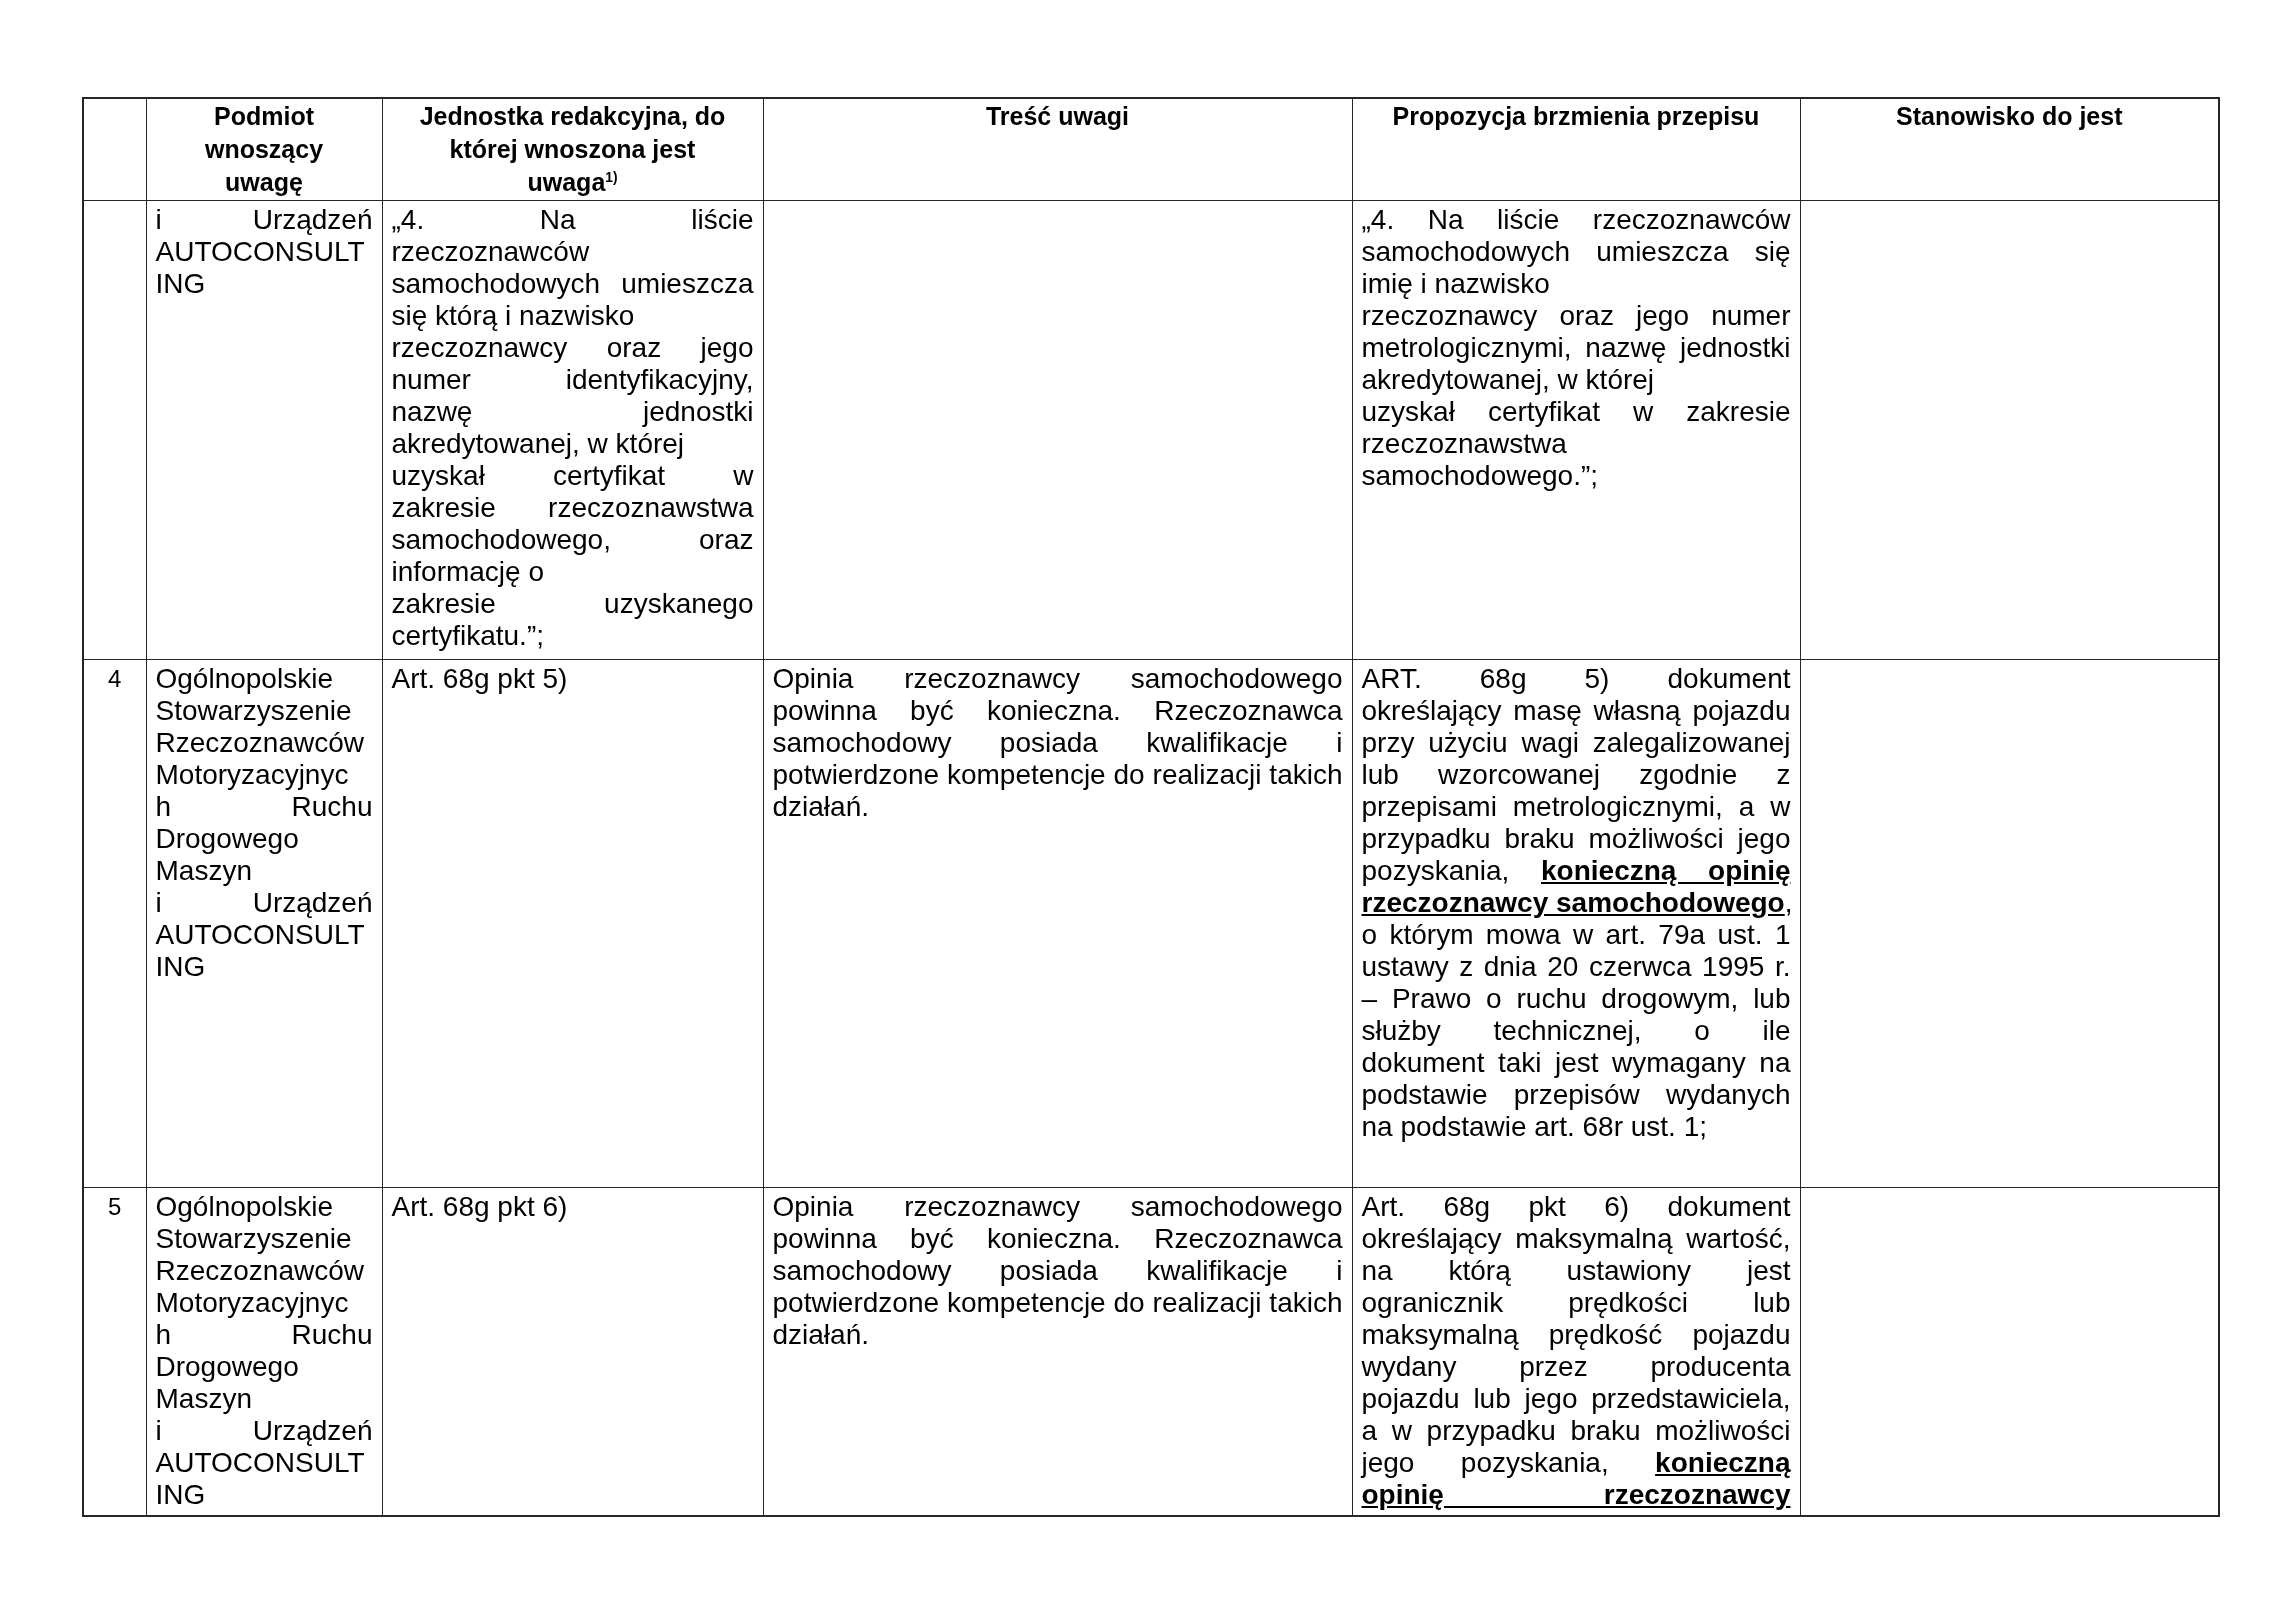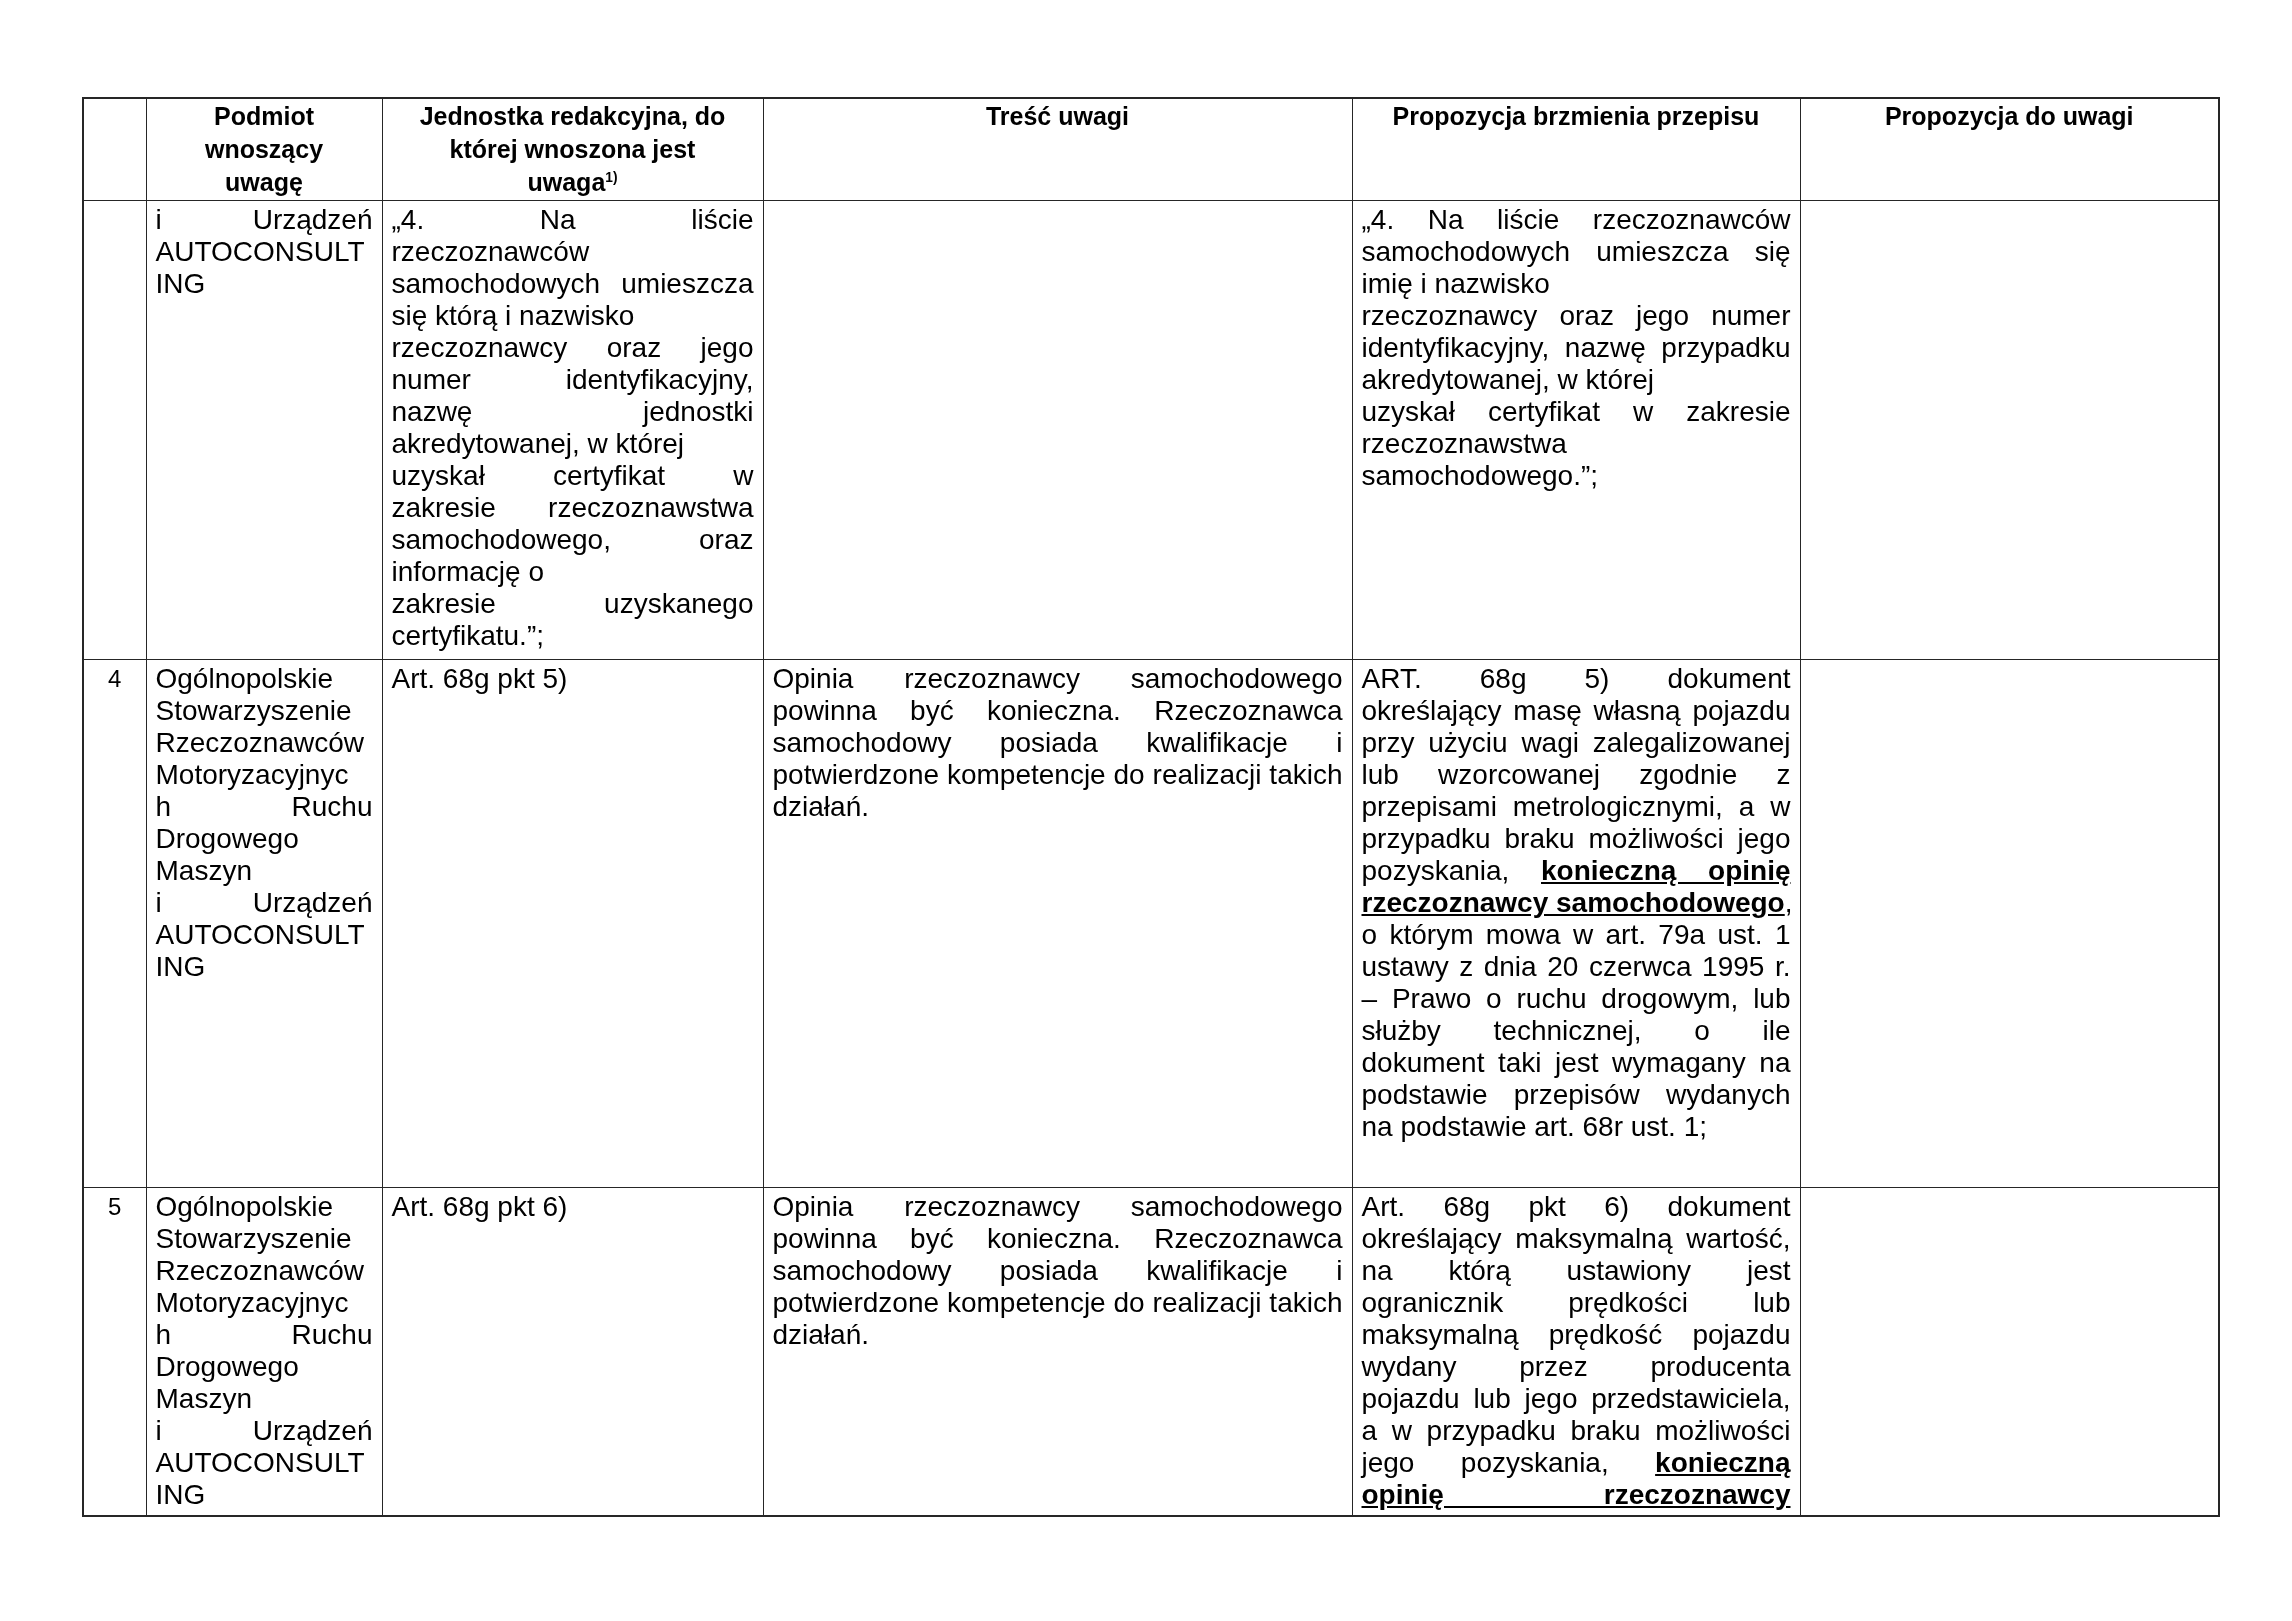--- a/index.html
+++ b/index.html
@@ -100,21 +100,21 @@
           <div class="tline"><span>której wnoszona jest</span></div>
           <div class="tline"><span>uwaga</span><sup>1)</sup></div>
         </th>
     <th class="hcell">
           <div class="tline"><span>Treść uwagi</span></div>
         </th>
     <th class="hcell">
           <div class="tline"><span>Propozycja brzmienia przepisu</span></div>
         </th>
     <th class="hcell">
-          <div class="tline"><span>Propozycja do uwagi</span></div>
+          <div class="tline"><span>Stanowisko do jest</span></div>
         </th>
   </tr>
   <tr class="r-cont">
     <td class="num"></td>
     <td class="cell">
           <div class="tline just"><span>i Urządzeń</span></div>
           <div class="tline"><span>AUTOCONSULT</span></div>
           <div class="tline"><span>ING</span></div>
         </td>
     <td class="cell">
@@ -132,21 +132,21 @@
           <div class="tline"><span>informację o</span></div>
           <div class="tline just"><span>zakresie uzyskanego</span></div>
           <div class="tline"><span>certyfikatu.”;</span></div>
         </td>
     <td class="cell"></td>
     <td class="cell">
           <div class="tline just"><span>„4. Na liście rzeczoznawców</span></div>
           <div class="tline just"><span>samochodowych umieszcza się</span></div>
           <div class="tline"><span>imię i nazwisko</span></div>
           <div class="tline just"><span>rzeczoznawcy oraz jego numer</span></div>
-          <div class="tline just"><span>identyfikacyjny, nazwę przypadku</span></div>
+          <div class="tline just"><span>metrologicznymi, nazwę jednostki</span></div>
           <div class="tline"><span>akredytowanej, w której</span></div>
           <div class="tline just"><span>uzyskał certyfikat w zakresie</span></div>
           <div class="tline"><span>rzeczoznawstwa</span></div>
           <div class="tline"><span>samochodowego.”;</span></div>
         </td>
     <td class="cell"></td>
   </tr>
   <tr class="r-four">
     <td class="num">4</td>
     <td class="cell">

